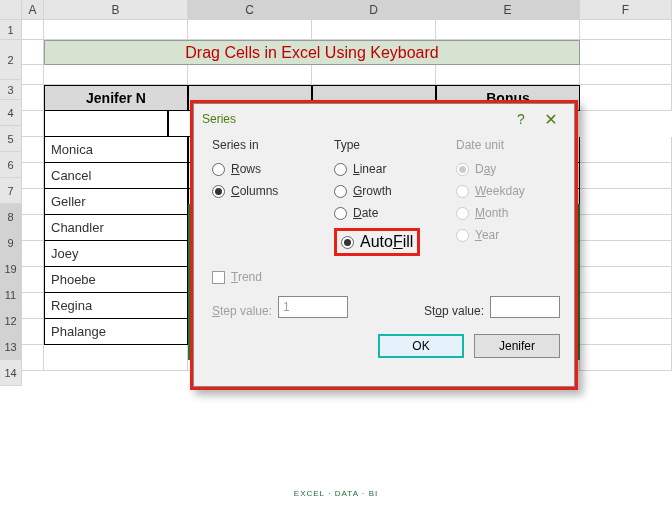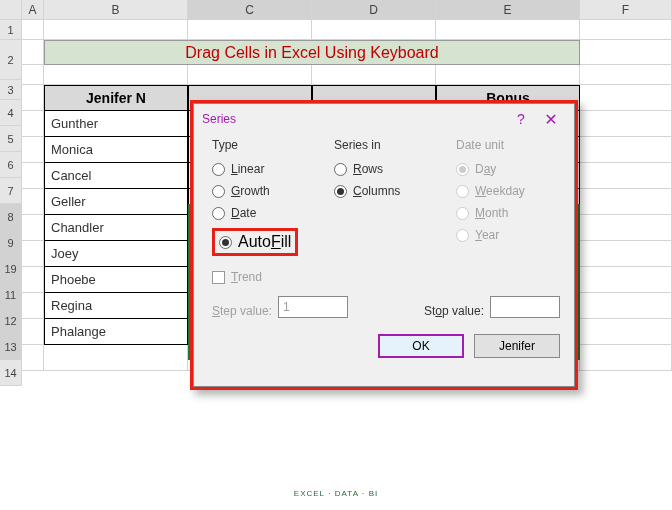--- a/index.html
+++ b/index.html
@@ -26,21 +26,21 @@
     .title-banner { background: #d5e3d0; color: #c00000; font-size: 16px; font-weight: 500; justify-content: center; border: none; border-top: 1px solid #999; border-left: 1px solid #999; border-right: 1px solid #999; border-bottom: 1px solid #999; }
     
     .table-header { background: #d9d9d9; font-weight: bold; font-size: 14px; justify-content: center; border: 1px solid #000; color: #000; }
     .table-cell { border: 1px solid #000; border-top: none; font-size: 13px; }
     .table-cell.right { justify-content: flex-end; }
     
     .selection-box { position: absolute; border: 2px solid #1a7f37; background: rgba(200,200,200,0.25); pointer-events: none; }
     
     .dialog-overlay { position: absolute; top: 100px; left: 190px; width: 388px; height: 290px; border: 3px solid #e62117; box-shadow: 5px 5px 8px rgba(0,0,0,0.3); }
     .dialog { width: 100%; height: 100%; background: #f0f0f0; border: 1px solid #888; position: relative; }
-    .dialog-titlebar { height: 30px; display: flex; align-items: center; padding: 0 8px; font-size: 12px; color: #a21caf; }
+    .dialog-titlebar { height: 30px; display: flex; align-items: center; padding: 0 8px; font-size: 12px; color: #4d7c0f; }
     .dialog-titlebar .spacer { flex: 1; }
     .dialog-titlebar .help, .dialog-titlebar .close { width: 30px; height: 28px; display: flex; align-items: center; justify-content: center; font-size: 14px; cursor: default; }
     .dialog-titlebar .close { font-size: 16px; }
     
     .dialog-body { padding: 4px 14px 12px 18px; }
     .groups { display: flex; gap: 18px; }
     .group { flex: 1; }
     .group-label { font-size: 12px; color: #333; margin-bottom: 10px; }
     .group.disabled .group-label, .group.disabled .radio-item { color: #a0a0a0; }
     .radio-item { display: flex; align-items: center; font-size: 12px; color: #333; margin-bottom: 8px; gap: 6px; }
@@ -57,21 +57,21 @@
     
     .value-row { display: flex; align-items: flex-end; gap: 6px; font-size: 12px; }
     .value-row label { color: #a0a0a0; }
     .value-row label.active { color: #333; }
     .value-input { width: 70px; height: 22px; border: 1px solid #888; background: #fff; padding: 0 4px; font-size: 12px; }
     .value-input.disabled { background: #fff; color: #a0a0a0; }
     .value-row .gap { flex: 1; }
     
     .button-row { display: flex; justify-content: flex-end; gap: 10px; margin-top: 16px; }
     .btn { width: 86px; height: 24px; font-size: 12px; border: 1px solid #888; background: #e1e1e1; display: flex; align-items: center; justify-content: center; cursor: default; }
-    .btn.primary { border: 2px solid #a21caf; background: #e5f1fb; }
+    .btn.primary { border: 2px solid #14b8a6; background: #e5f1fb; }
     
     .logo-area { position: absolute; bottom: 12px; left: 50%; transform: translateX(-50%); text-align: center; }
     .logo-text { font-size: 20px; color: #246b3b; font-weight: 500; }
     .logo-text .x { font-weight: bold; }
     .logo-sub { font-size: 8px; color: #246b3b; letter-spacing: 1px; }
     .logo-icon { display: inline-block; width: 18px; height: 18px; background: #246b3b; color: #fff; border-radius: 2px; font-size: 12px; text-align: center; line-height: 18px; margin-right: 2px; }
     
     .col-a { width: 22px; } .col-b { width: 144px; } .col-c { width: 124px; } .col-d { width: 124px; } .col-e { width: 144px; } .col-f { width: 92px; }
   </style>
 </head>
@@ -131,21 +131,20 @@
       <div class="cell-row">
         <div class="cell col-a"></div>
         <div class="cell table-header col-b">Jenifer N</div>
         <div class="cell table-header col-c"></div>
         <div class="cell table-header col-d"></div>
         <div class="cell table-header col-e">Bonus</div>
         <div class="cell col-f"></div>
       </div>
       <div class="cell-row">
           <div class="cell col-a"></div>
-          <div class="cell table-cell col-b">Gunther</div>
           <div class="cell table-cell col-c"></div>
           <div class="cell table-cell col-d"></div>
           <div class="cell table-cell right col-e">1,280.00</div>
           <div class="cell col-f"></div>
         </div>
       <div class="cell-row">
           <div class="cell col-a"></div>
           <div class="cell table-cell col-b">Monica</div>
           <div class="cell table-cell col-c"></div>
           <div class="cell table-cell col-d"></div>
@@ -226,48 +225,48 @@
   <div class="dialog">
     <div class="dialog-titlebar">
       <span>Series</span>
       <span class="spacer"></span>
       <span class="help">?</span>
       <span class="close">✕</span>
     </div>
     <div class="dialog-body">
       <div class="groups">
         <div class="group">
+          <div class="group-label">Series in</div>
+          <div class="radio-item">
+              <span class="radio-circle"></span>
+              <span><span class="underline">R</span>ows</span>
+            </div>
+          <div class="radio-item">
+              <span class="radio-circle checked"></span>
+              <span><span class="underline">C</span>olumns</span>
+            </div>
+        </div>
+        <div class="group">
           <div class="group-label">Type</div>
           <div class="radio-item">
               <span class="radio-circle"></span>
               <span><span class="underline">L</span>inear</span>
             </div>
           <div class="radio-item">
               <span class="radio-circle"></span>
               <span><span class="underline">G</span>rowth</span>
             </div>
           <div class="radio-item">
               <span class="radio-circle"></span>
               <span><span class="underline">D</span>ate</span>
             </div>
           <div class="autofill-highlight">
             <span class="radio-circle checked"></span>
             <span>Auto<span class="underline">F</span>ill</span>
           </div>
-        </div>
-        <div class="group">
-          <div class="group-label">Series in</div>
-          <div class="radio-item">
-              <span class="radio-circle"></span>
-              <span><span class="underline">R</span>ows</span>
-            </div>
-          <div class="radio-item">
-              <span class="radio-circle checked"></span>
-              <span><span class="underline">C</span>olumns</span>
-            </div>
         </div>
         <div class="group disabled">
           <div class="group-label">Date unit</div>
           <div class="radio-item">
               <span class="radio-circle checked"></span>
               <span>D<span class="underline">a</span>y</span>
             </div>
           <div class="radio-item">
               <span class="radio-circle"></span>
               <span><span class="underline">W</span>eekday</span>

